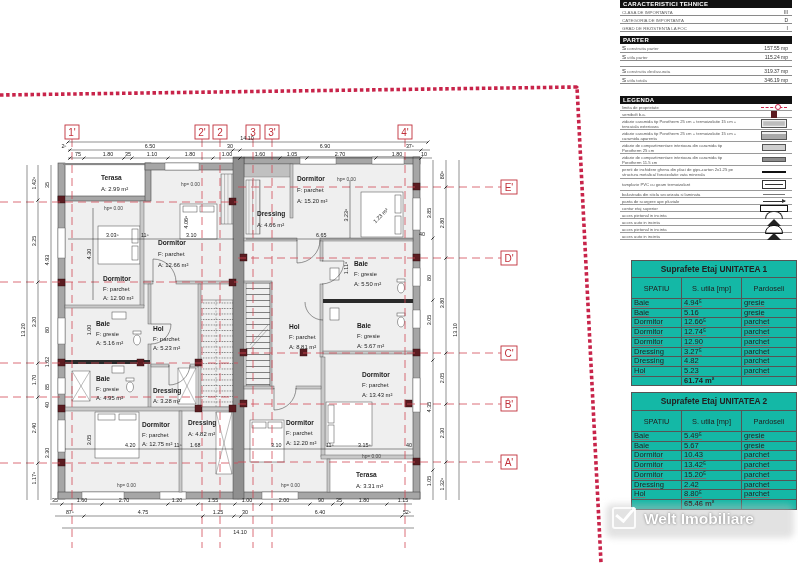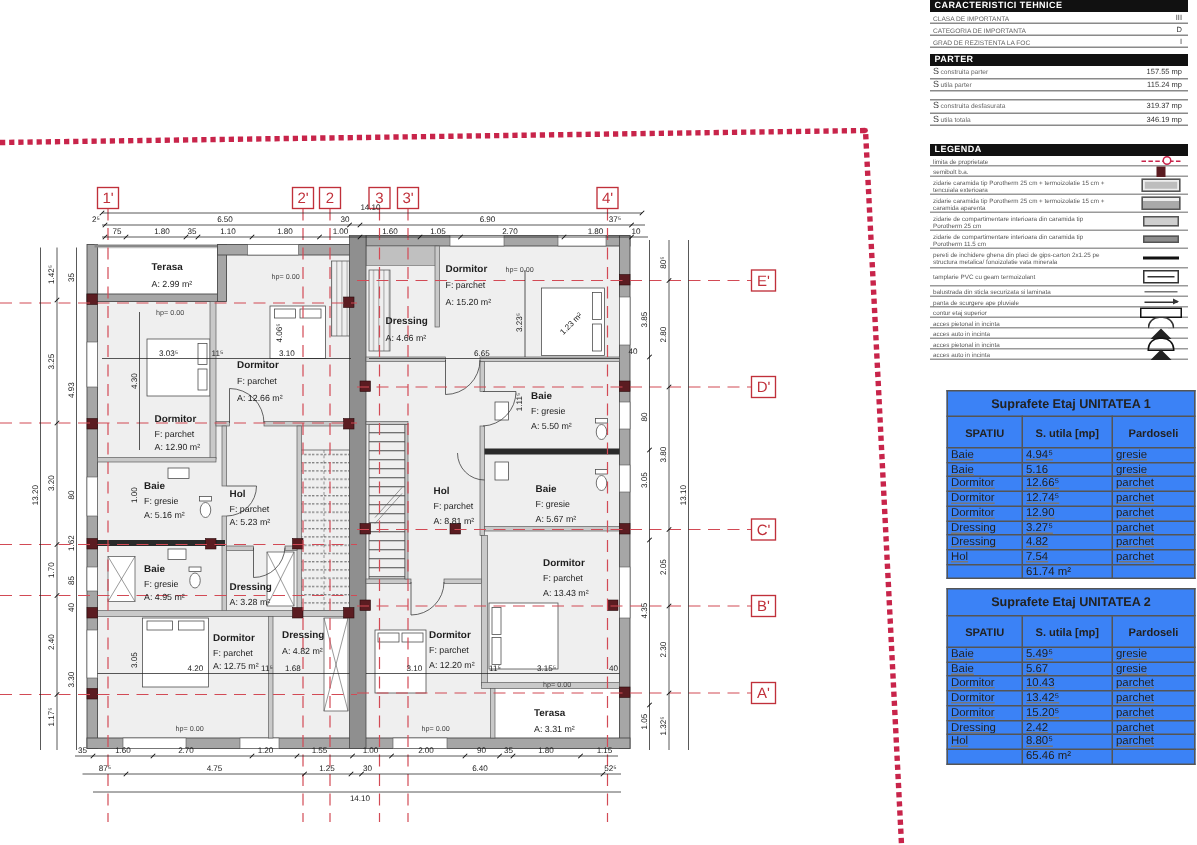--- a/index.html
+++ b/index.html
@@ -44,26 +44,26 @@
 .s-window{width:22px;height:7px;border:1px solid #333;background:#fff;position:relative;}
 .s-window::after{content:"";position:absolute;left:2px;right:2px;top:2.5px;border-top:0.8px solid #333;}
 .s-rail{width:22px;height:0;border-top:1.2px solid #777;}
 .s-slope{width:22px;height:0;border-top:0.8px solid #333;position:relative;font-size:3.8px;color:#333;}
 .s-slope::before{content:"";position:absolute;right:-1px;top:-2.4px;border-left:4px solid #333;border-top:2px solid transparent;border-bottom:2px solid transparent;}
 .s-outline{width:26px;height:5px;border:1.6px solid #111;background:#fff;}
 .s-arc{width:16px;height:7px;border:1px solid #333;border-bottom:none;border-radius:8px 8px 0 0;}
 .s-tri{width:0;height:0;border-left:7px solid transparent;border-right:7px solid transparent;border-bottom:7px solid #222;}
 .s-arc2{width:16px;height:7px;border:1.2px solid #111;border-bottom:1.2px solid #111;border-radius:8px 8px 0 0;}
 
-.stable{position:absolute;left:631px;width:165px;border-collapse:collapse;background:#3b82f6;font-family:"Liberation Sans",sans-serif;table-layout:fixed;}
+.stable{position:absolute;left:631px;width:165px;border-collapse:collapse;background:#14b8a6;font-family:"Liberation Sans",sans-serif;table-layout:fixed;}
 .stable td,.stable th{border:0.8px solid #555;padding:0 2px;font-size:7.6px;color:#222;white-space:nowrap;overflow:hidden;}
 .stable .ttl{font-weight:bold;font-size:8.4px;text-align:center;}
-.stable th{font-weight:bold;font-size:7.4px;text-align:center;}
+.stable th{font-weight:normal;font-size:7.4px;text-align:center;}
 .stable td{height:8.7px;line-height:8.7px;text-decoration:underline;text-decoration-color:#777;}
-.stable .tot{font-weight:normal;text-decoration:none;}
+.stable .tot{font-weight:bold;text-decoration:none;}
 
 .wm{position:absolute;left:606px;top:500px;width:190px;height:42px;}
 .wm-bg{position:absolute;left:0;top:4px;width:188px;height:34px;background:rgba(190,190,190,0.45);filter:blur(3px);border-radius:6px;}
 .wm-check{position:absolute;left:6px;top:7px;width:24px;height:22px;border:2.2px solid rgba(255,255,255,0.85);border-radius:3px;box-sizing:border-box;}
 .wm-check::after{content:"";position:absolute;left:6px;top:-6px;width:8px;height:16px;border-right:3.5px solid rgba(255,255,255,0.95);border-bottom:3.5px solid rgba(255,255,255,0.95);transform:rotate(40deg);}
 .wm-text{position:absolute;left:38px;top:10px;font-size:15.5px;font-weight:bold;color:#fff;text-shadow:0 0 3px rgba(0,0,0,0.35),0 0 1px rgba(0,0,0,0.3);white-space:nowrap;}
 </style>
 </head>
 <body>
 
@@ -701,21 +701,21 @@
           <td>3.27⁵</td>
           <td>parchet</td>
         </tr>
   <tr>
           <td>Dressing</td>
           <td>4.82</td>
           <td>parchet</td>
         </tr>
   <tr>
           <td>Hol</td>
-          <td>7.54</td>
+          <td>5.23</td>
           <td>parchet</td>
         </tr>
   <tr>
           <td class="tot"></td>
           <td class="tot">61.74 m²</td>
           <td class="tot"></td>
         </tr>
 </tbody>
     </table>
 
@@ -770,14 +770,19 @@
           <td>parchet</td>
         </tr>
   <tr>
           <td class="tot"></td>
           <td class="tot">65.46 m²</td>
           <td class="tot"></td>
         </tr>
 </tbody>
     </table>
 
-
+<div class="wm">
+  <div class="wm-bg"></div>
+  <div class="wm-check"></div>
+  <div class="wm-text">Welt Imobiliare</div>
 </div>
 
+</div>
+
 </body></html>

